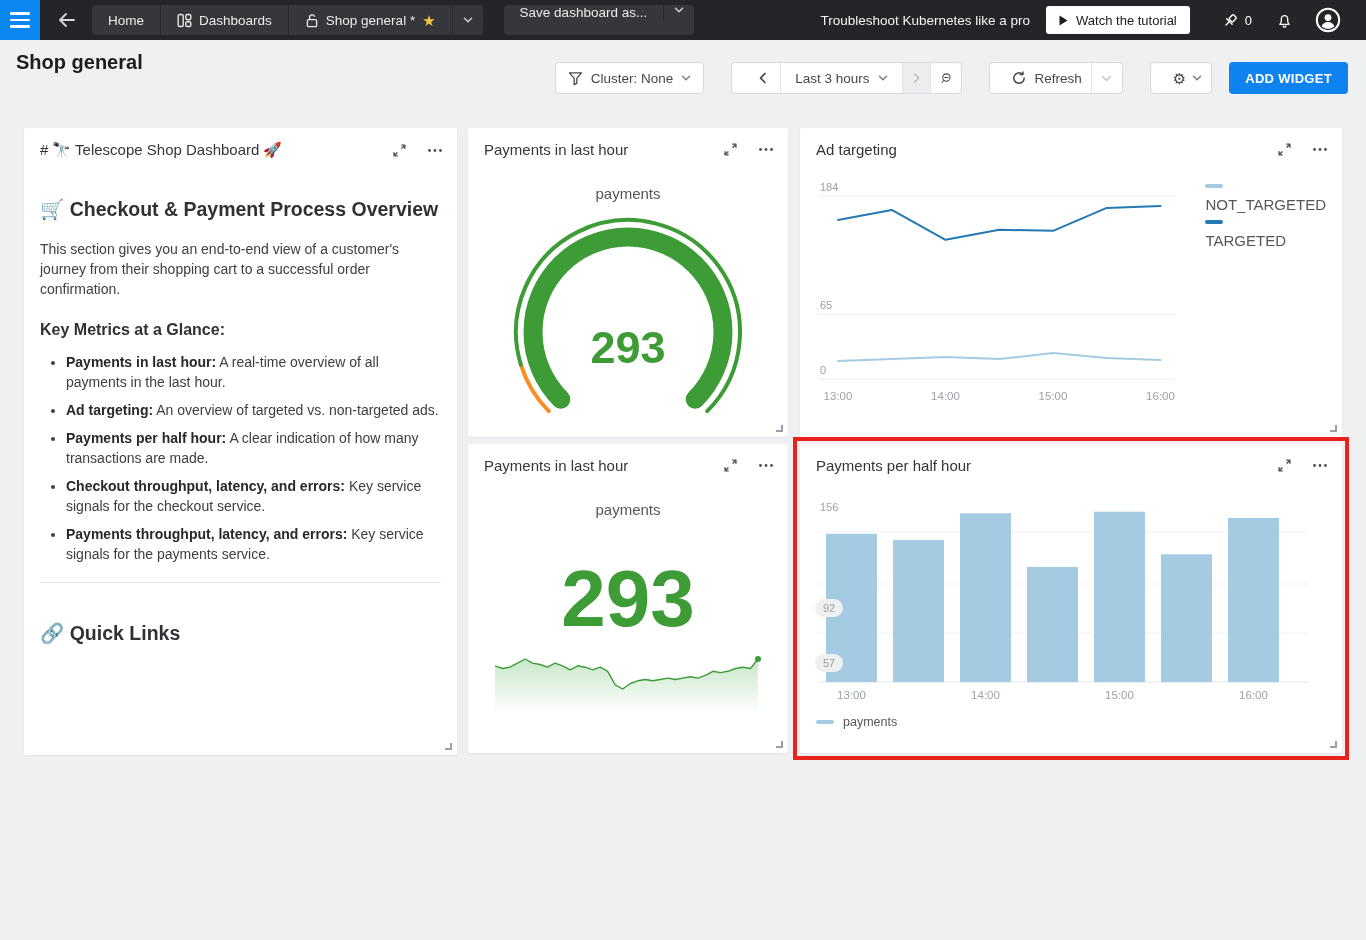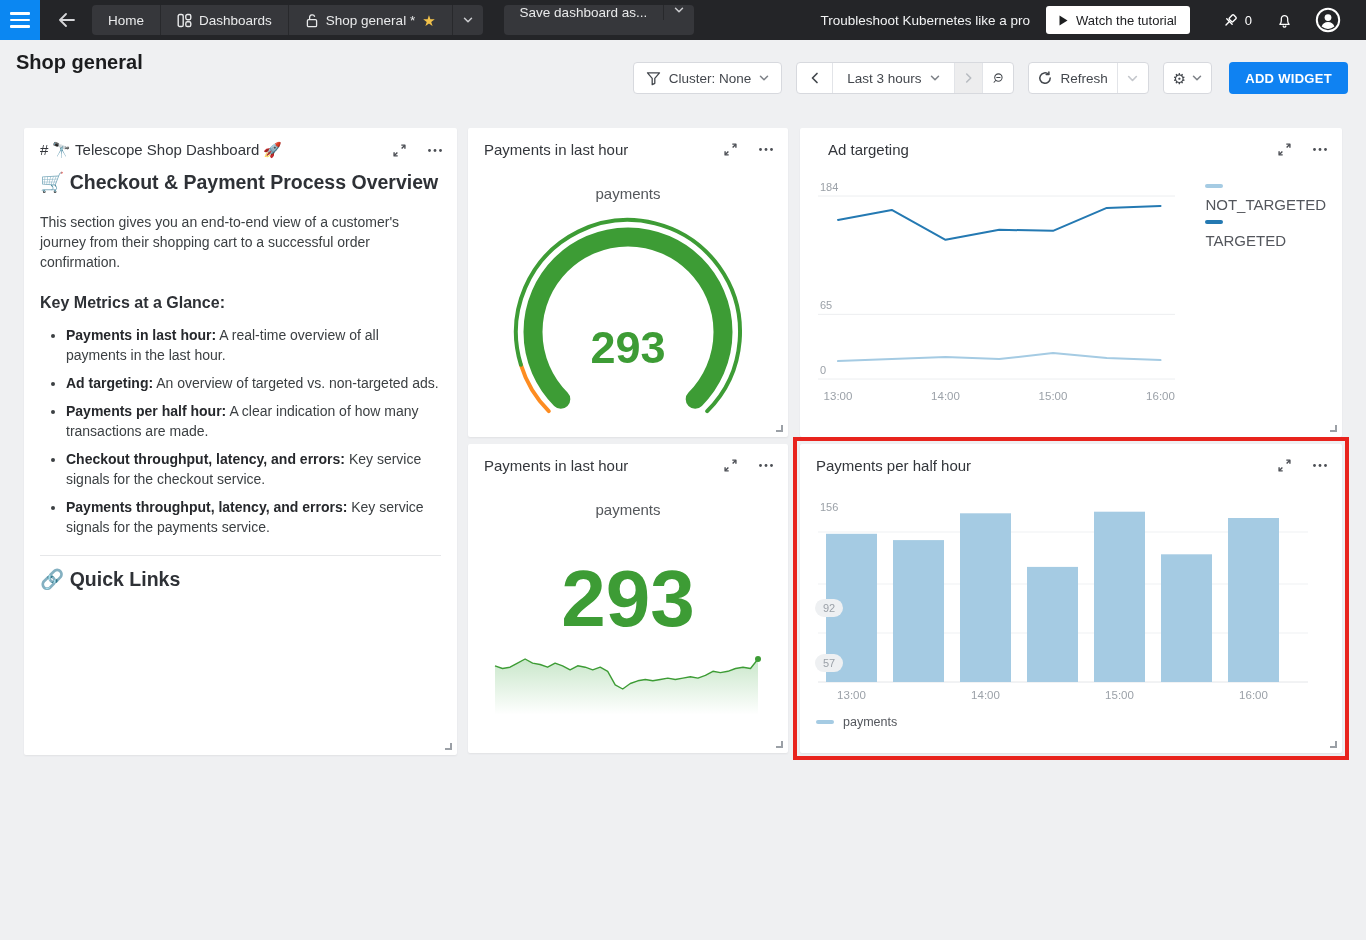--- a/index.html
+++ b/index.html
@@ -21,21 +21,21 @@
   .promo { color:#f2f3f4; font-size:13.5px; margin-right:16px; white-space:nowrap; }
   .watch-btn { height:28px; background:#fff; border:none; border-radius:3px; display:flex; align-items:center; gap:8px; padding:0 13px; font-size:13px; color:#202124; cursor:pointer; }
   .pin-wrap { display:flex; align-items:center; gap:6px; margin-left:32px; color:#fff; font-size:13px; cursor:pointer; }
   .bell-wrap { margin-left:24px; cursor:pointer; display:flex; }
   .avatar-wrap { margin-left:22px; cursor:pointer; display:flex; }
 
   
   .page-title { position:absolute; left:16px; top:51px; font-size:20px; font-weight:700; color:#1b1c1e; }
   .controls { position:absolute; top:64px; right:18px; display:flex; align-items:center; height:28px; }
   .ctl { height:32px; background:#fff; border:1px solid #d7d9de; border-radius:4px; display:flex; align-items:center; color:#43474d; font-size:13.5px; }
-  .ctl + .ctl { margin-left:14px; }
+  .ctl + .ctl { margin-left:27px;padding-left:13px; }
   .ctl .seg { display:flex; align-items:center; height:100%; padding:0 9px; border-right:1px solid #e2e4e8; cursor:pointer; }
   .ctl .seg:last-child { border-right:none; }
   .ctl .seg.disabled { background:#ededee; cursor:default; }
   .cluster-btn { padding:0 12px; gap:8px; cursor:pointer; }
   .refresh-main { padding:0 14px; gap:8px; }
   .gear-seg { padding:0 10px; gap:6px; }
   .gear-glyph { font-size:15px; line-height:1; }
   .add-widget { height:32px; margin-left:17px; background:#0f82f2; color:#fff; border:none; border-radius:4px; font-size:13px; font-weight:700; letter-spacing:.3px; padding:0 16px; cursor:pointer; }
 
   
@@ -43,42 +43,42 @@
   .w-head { display:flex; align-items:center; justify-content:space-between; padding:13px 14px 0 16px; }
   .w-title { font-size:15px; font-weight:500; color:#33363b; }
   .w-actions { display:flex; align-items:center; gap:20px; color:#4b4e54; }
   .icon-btn { background:none; border:none; color:#4b4e54; display:flex; cursor:pointer; padding:0; }
   .resize-handle { position:absolute; right:5px; bottom:5px; width:7px; height:7px; border-right:2px solid #9ba0a6; border-bottom:2px solid #9ba0a6; cursor:nwse-resize; }
   .highlight-ring { position:absolute; inset:-7px; border:4px solid #e8231d; pointer-events:none; z-index:6; }
 
   
   #w-markdown { left:24px; top:128px; width:433px; height:627px; }
   .md-body { padding:0 16px; color:#3c4043; }
-  .md-h2 { margin-top:12px; font-size:19.5px; font-weight:700; color:#2e3136; }
+  .md-h2 { margin-top:39px; font-size:19.5px; font-weight:700; color:#2e3136; }
   .md-p { margin-top:18px; font-size:14px; line-height:20px; }
   .md-h3 { margin-top:22px; font-size:16px; font-weight:700; color:#2e3136; }
   .md-ul { margin-top:13px; padding-left:26px; }
   .md-ul li { font-size:14px; line-height:20px; margin-bottom:8px; }
   .md-ul li b { color:#26282c; }
   .md-hr { border:none; border-top:1px solid #e6e7e9; margin-top:18px; }
   .links-ul { margin-top:15px; padding-left:26px; }
   .links-ul li { font-size:14px; line-height:22.5px; color:#26282c; }
   .links-ul li a { color:#1673e0; text-decoration:none; cursor:pointer; }
   .links-ul li:last-child a { color:#26282c; text-decoration:underline; }
 
   
   #w-gauge  { left:468px; top:128px; width:320px; height:309px; }
   #w-number { left:468px; top:444px; width:320px; height:309px; }
   .metric-label { position:absolute; left:0; top:57px; width:100%; text-align:center; font-size:15px; color:#54575b; }
   #gauge-svg { position:absolute; left:0; top:74px; }
   #big-number { position:absolute; left:0; top:100px; width:100%; height:110px; line-height:110px; text-align:center; font-size:80px; font-weight:700; color:#3d9c35; }
   #spark-svg { position:absolute; left:0; top:205px; }
 
   
-  #w-ad { left:800px; top:128px; width:542px; height:309px;padding-left:12px; }
+  #w-ad { left:800px; top:128px; width:542px; height:309px; }
   #ad-svg { position:absolute; left:0; top:45px; }
   .legend-right { position:absolute; right:16px; top:56px; display:flex; flex-direction:column; gap:7px; }
   .legend-item { display:flex; align-items:flex-start; gap:8px; font-size:15px; color:#53565c; cursor:pointer;flex-direction:column; }
   .swatch { width:18px; height:4px; border-radius:2px; flex:none; }
 
   
   #w-bars { left:800px; top:444px; width:542px; height:309px; }
   #bars-svg { position:absolute; left:0; top:45px; }
   .legend-bottom { position:absolute; left:16px; top:271px; display:flex; align-items:center; gap:9px; font-size:12.5px; color:#53565c; cursor:pointer; }
 

